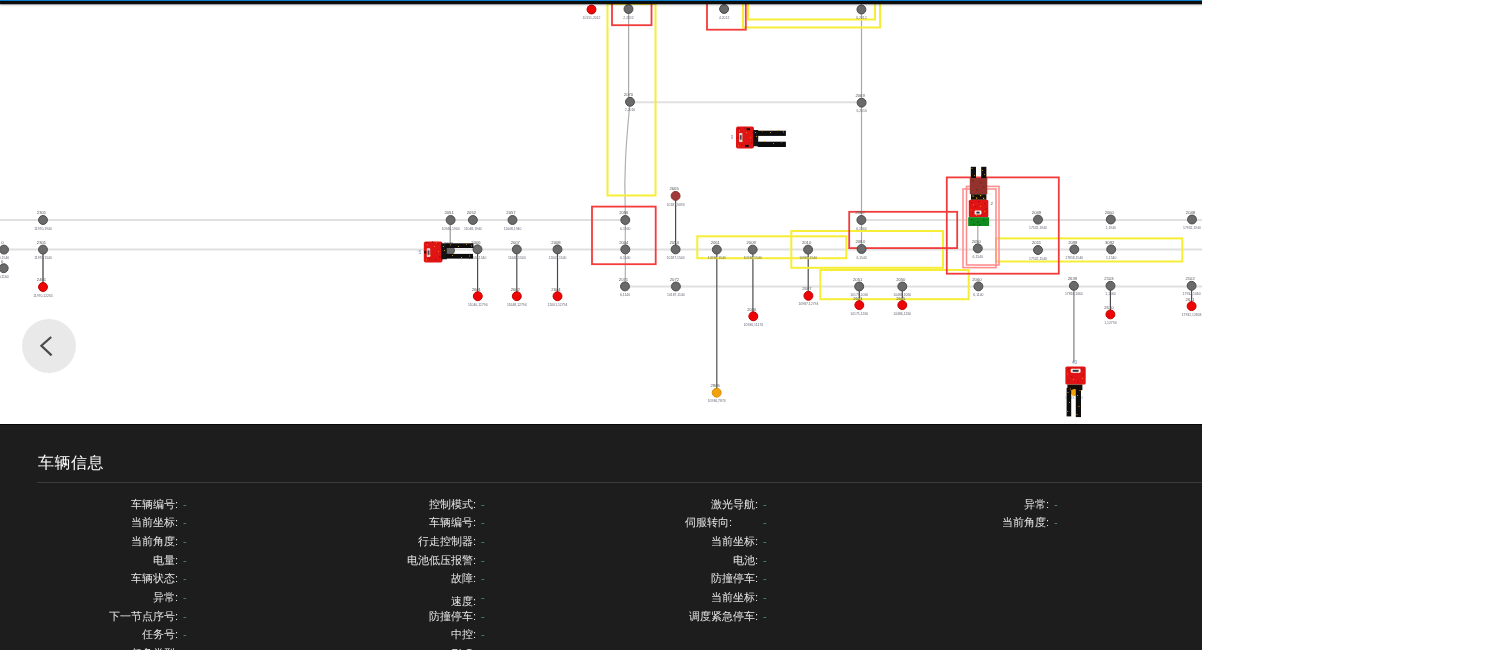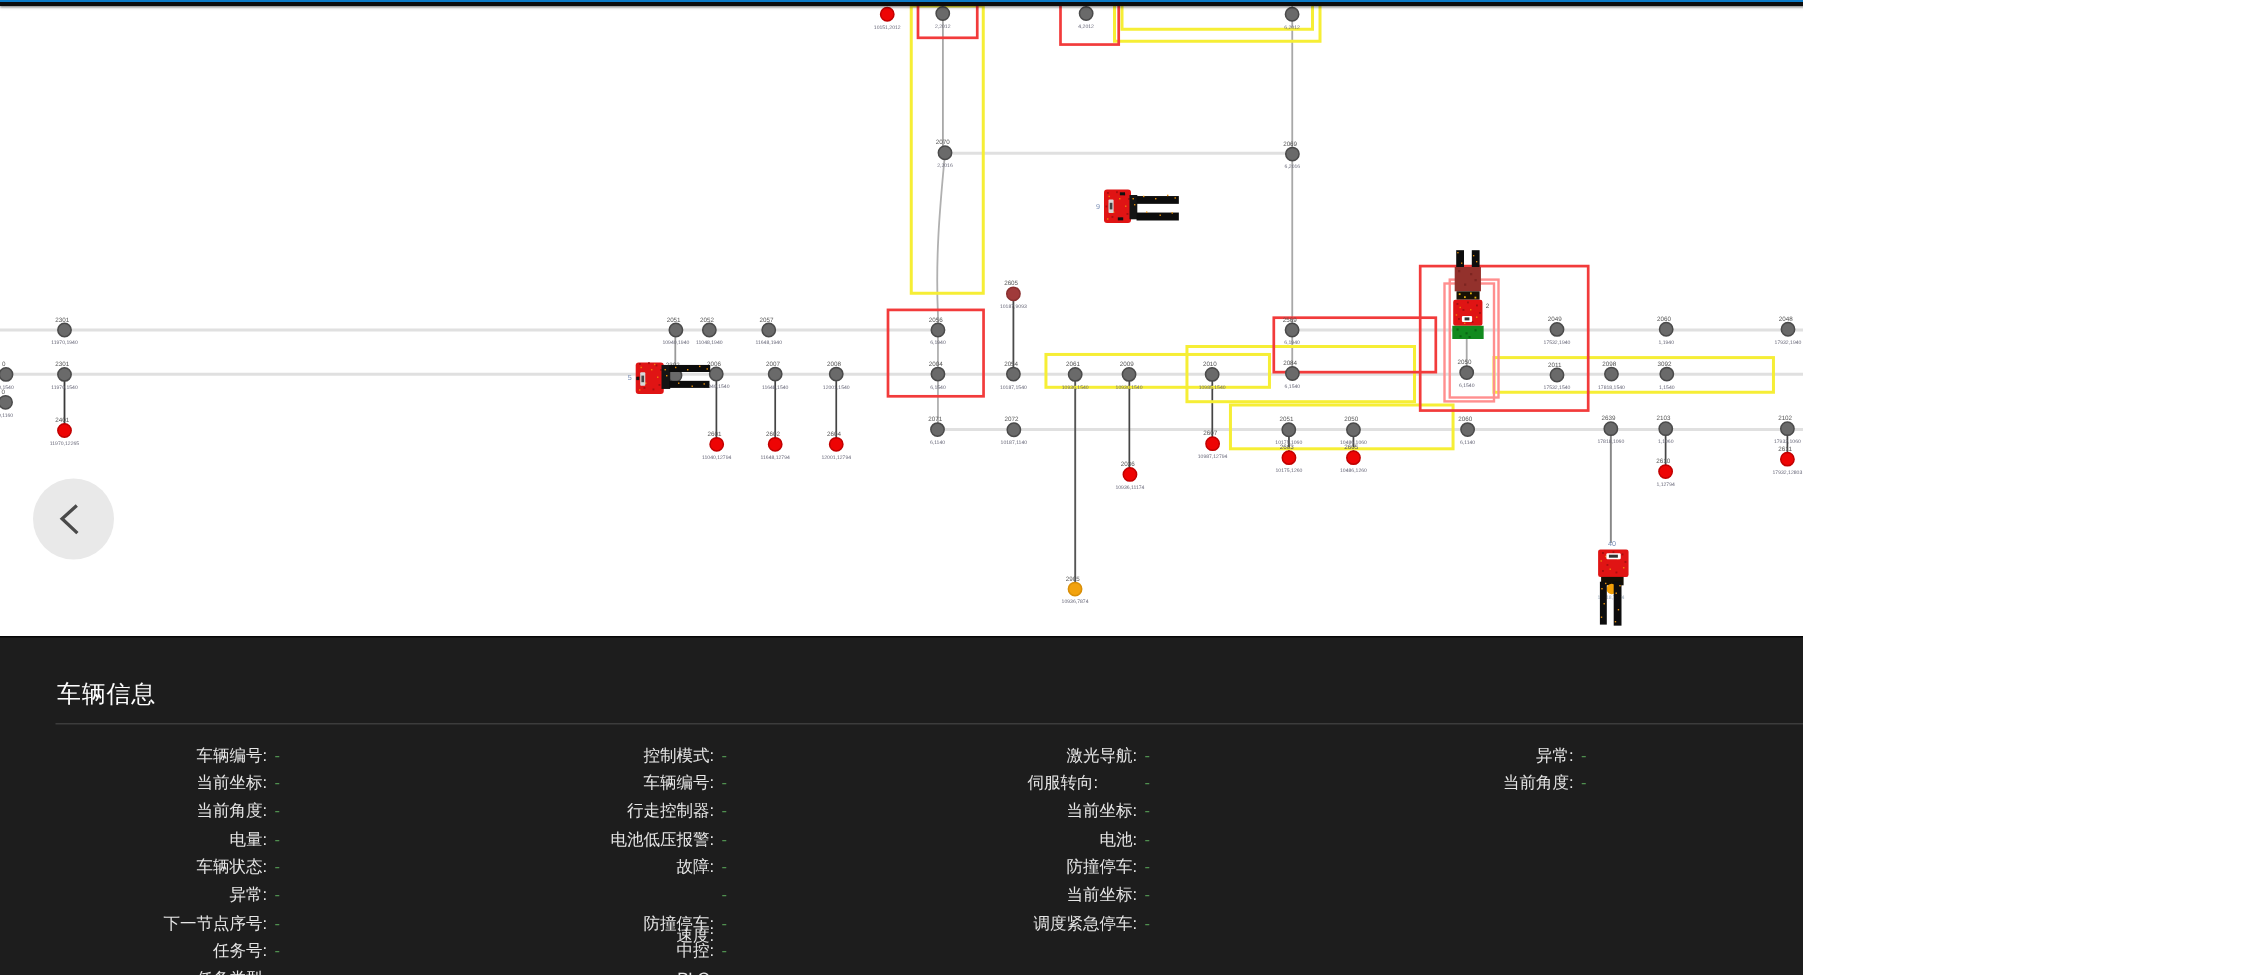--- a/index.html
+++ b/index.html
@@ -414,21 +414,21 @@
     <div class="lbl" style="left:256px;top:497.5px">控制模式:</div>
     <div class="val" style="left:481px;top:497.5px">-</div>
     <div class="lbl" style="left:256px;top:516.2px">车辆编号:</div>
     <div class="val" style="left:481px;top:516.2px">-</div>
     <div class="lbl" style="left:256px;top:534.9px">行走控制器:</div>
     <div class="val" style="left:481px;top:534.9px">-</div>
     <div class="lbl" style="left:256px;top:553.6px">电池低压报警:</div>
     <div class="val" style="left:481px;top:553.6px">-</div>
     <div class="lbl" style="left:256px;top:572.3px">故障:</div>
     <div class="val" style="left:481px;top:572.3px">-</div>
-    <div class="lbl" style="left:256px;top:618px">速度:</div>
+    <div class="lbl" style="left:256px;top:595px">速度:</div>
     <div class="val" style="left:481px;top:591.0px">-</div>
     <div class="lbl" style="left:256px;top:609.7px">防撞停车:</div>
     <div class="val" style="left:481px;top:609.7px">-</div>
     <div class="lbl" style="left:256px;top:628.4px">中控:</div>
     <div class="val" style="left:481px;top:628.4px">-</div>
     <div class="lbl" style="left:256px;top:647.1px">PLC:</div>
     <div class="val" style="left:481px;top:647.1px">-</div>
     <div class="lbl" style="left:538px;top:497.5px">激光导航:</div>
     <div class="val" style="left:763px;top:497.5px">-</div>
     <div class="lbl" style="left:512px;top:516.2px">伺服转向:</div>

